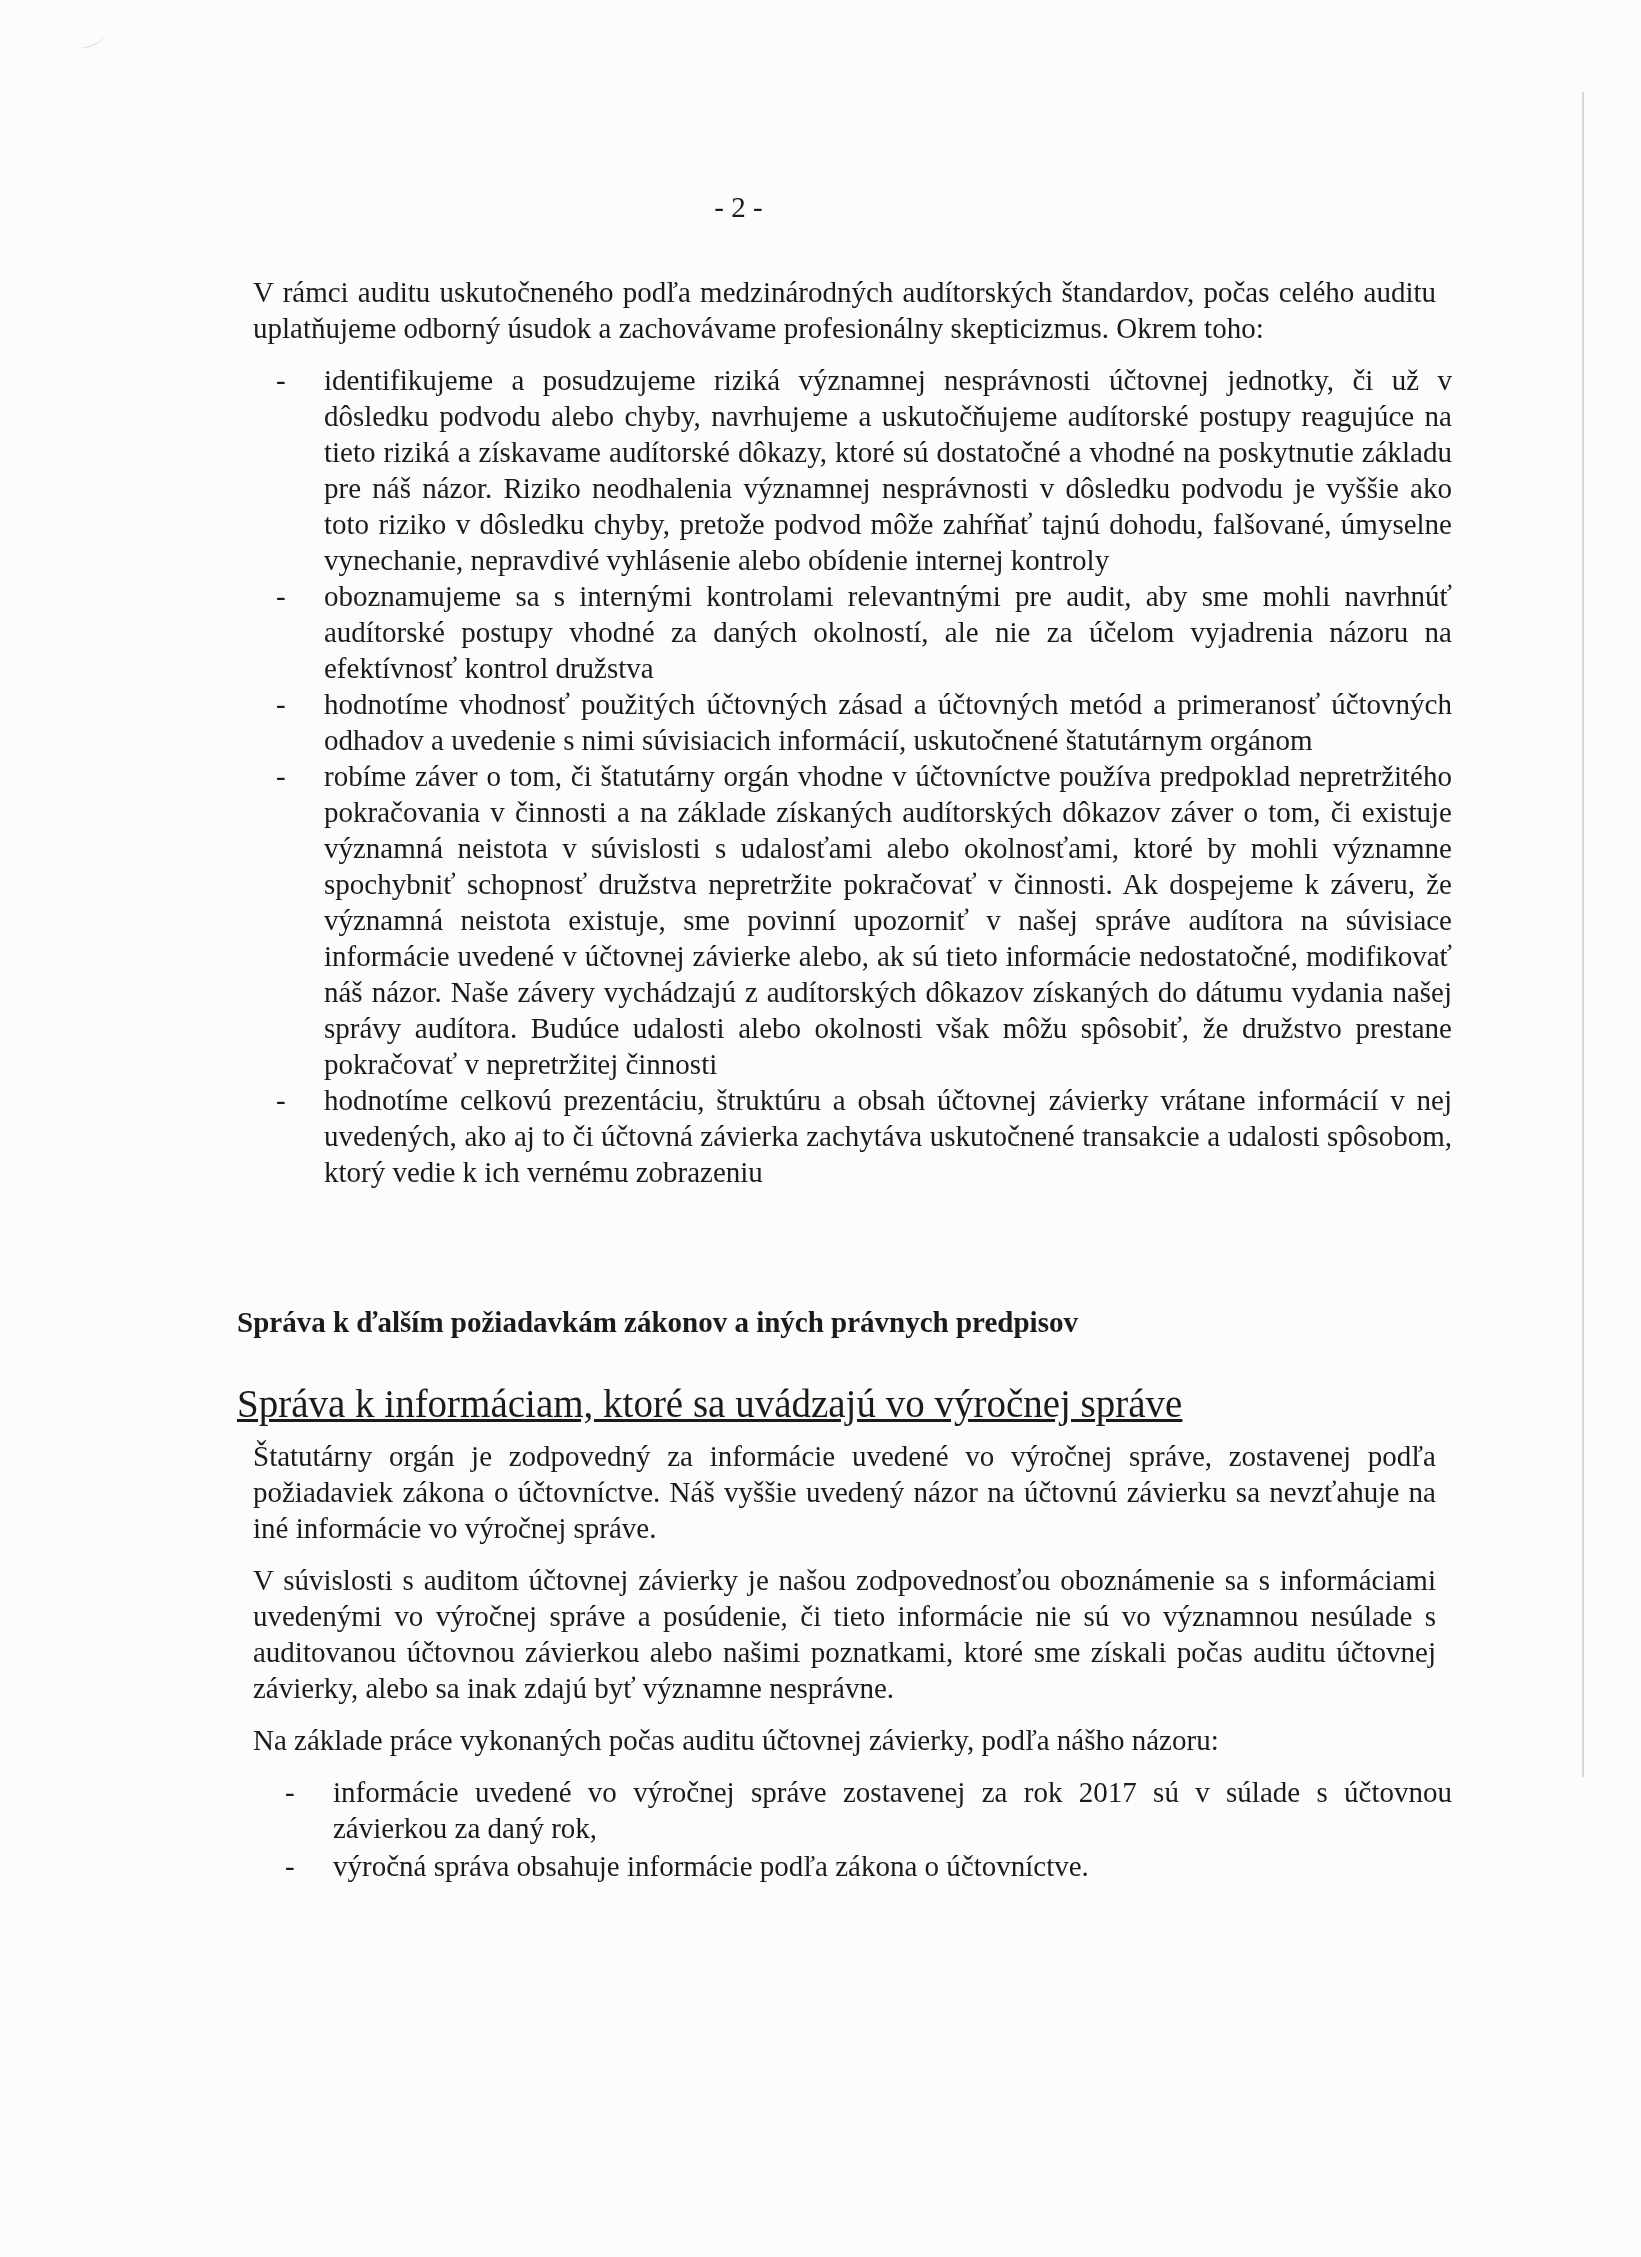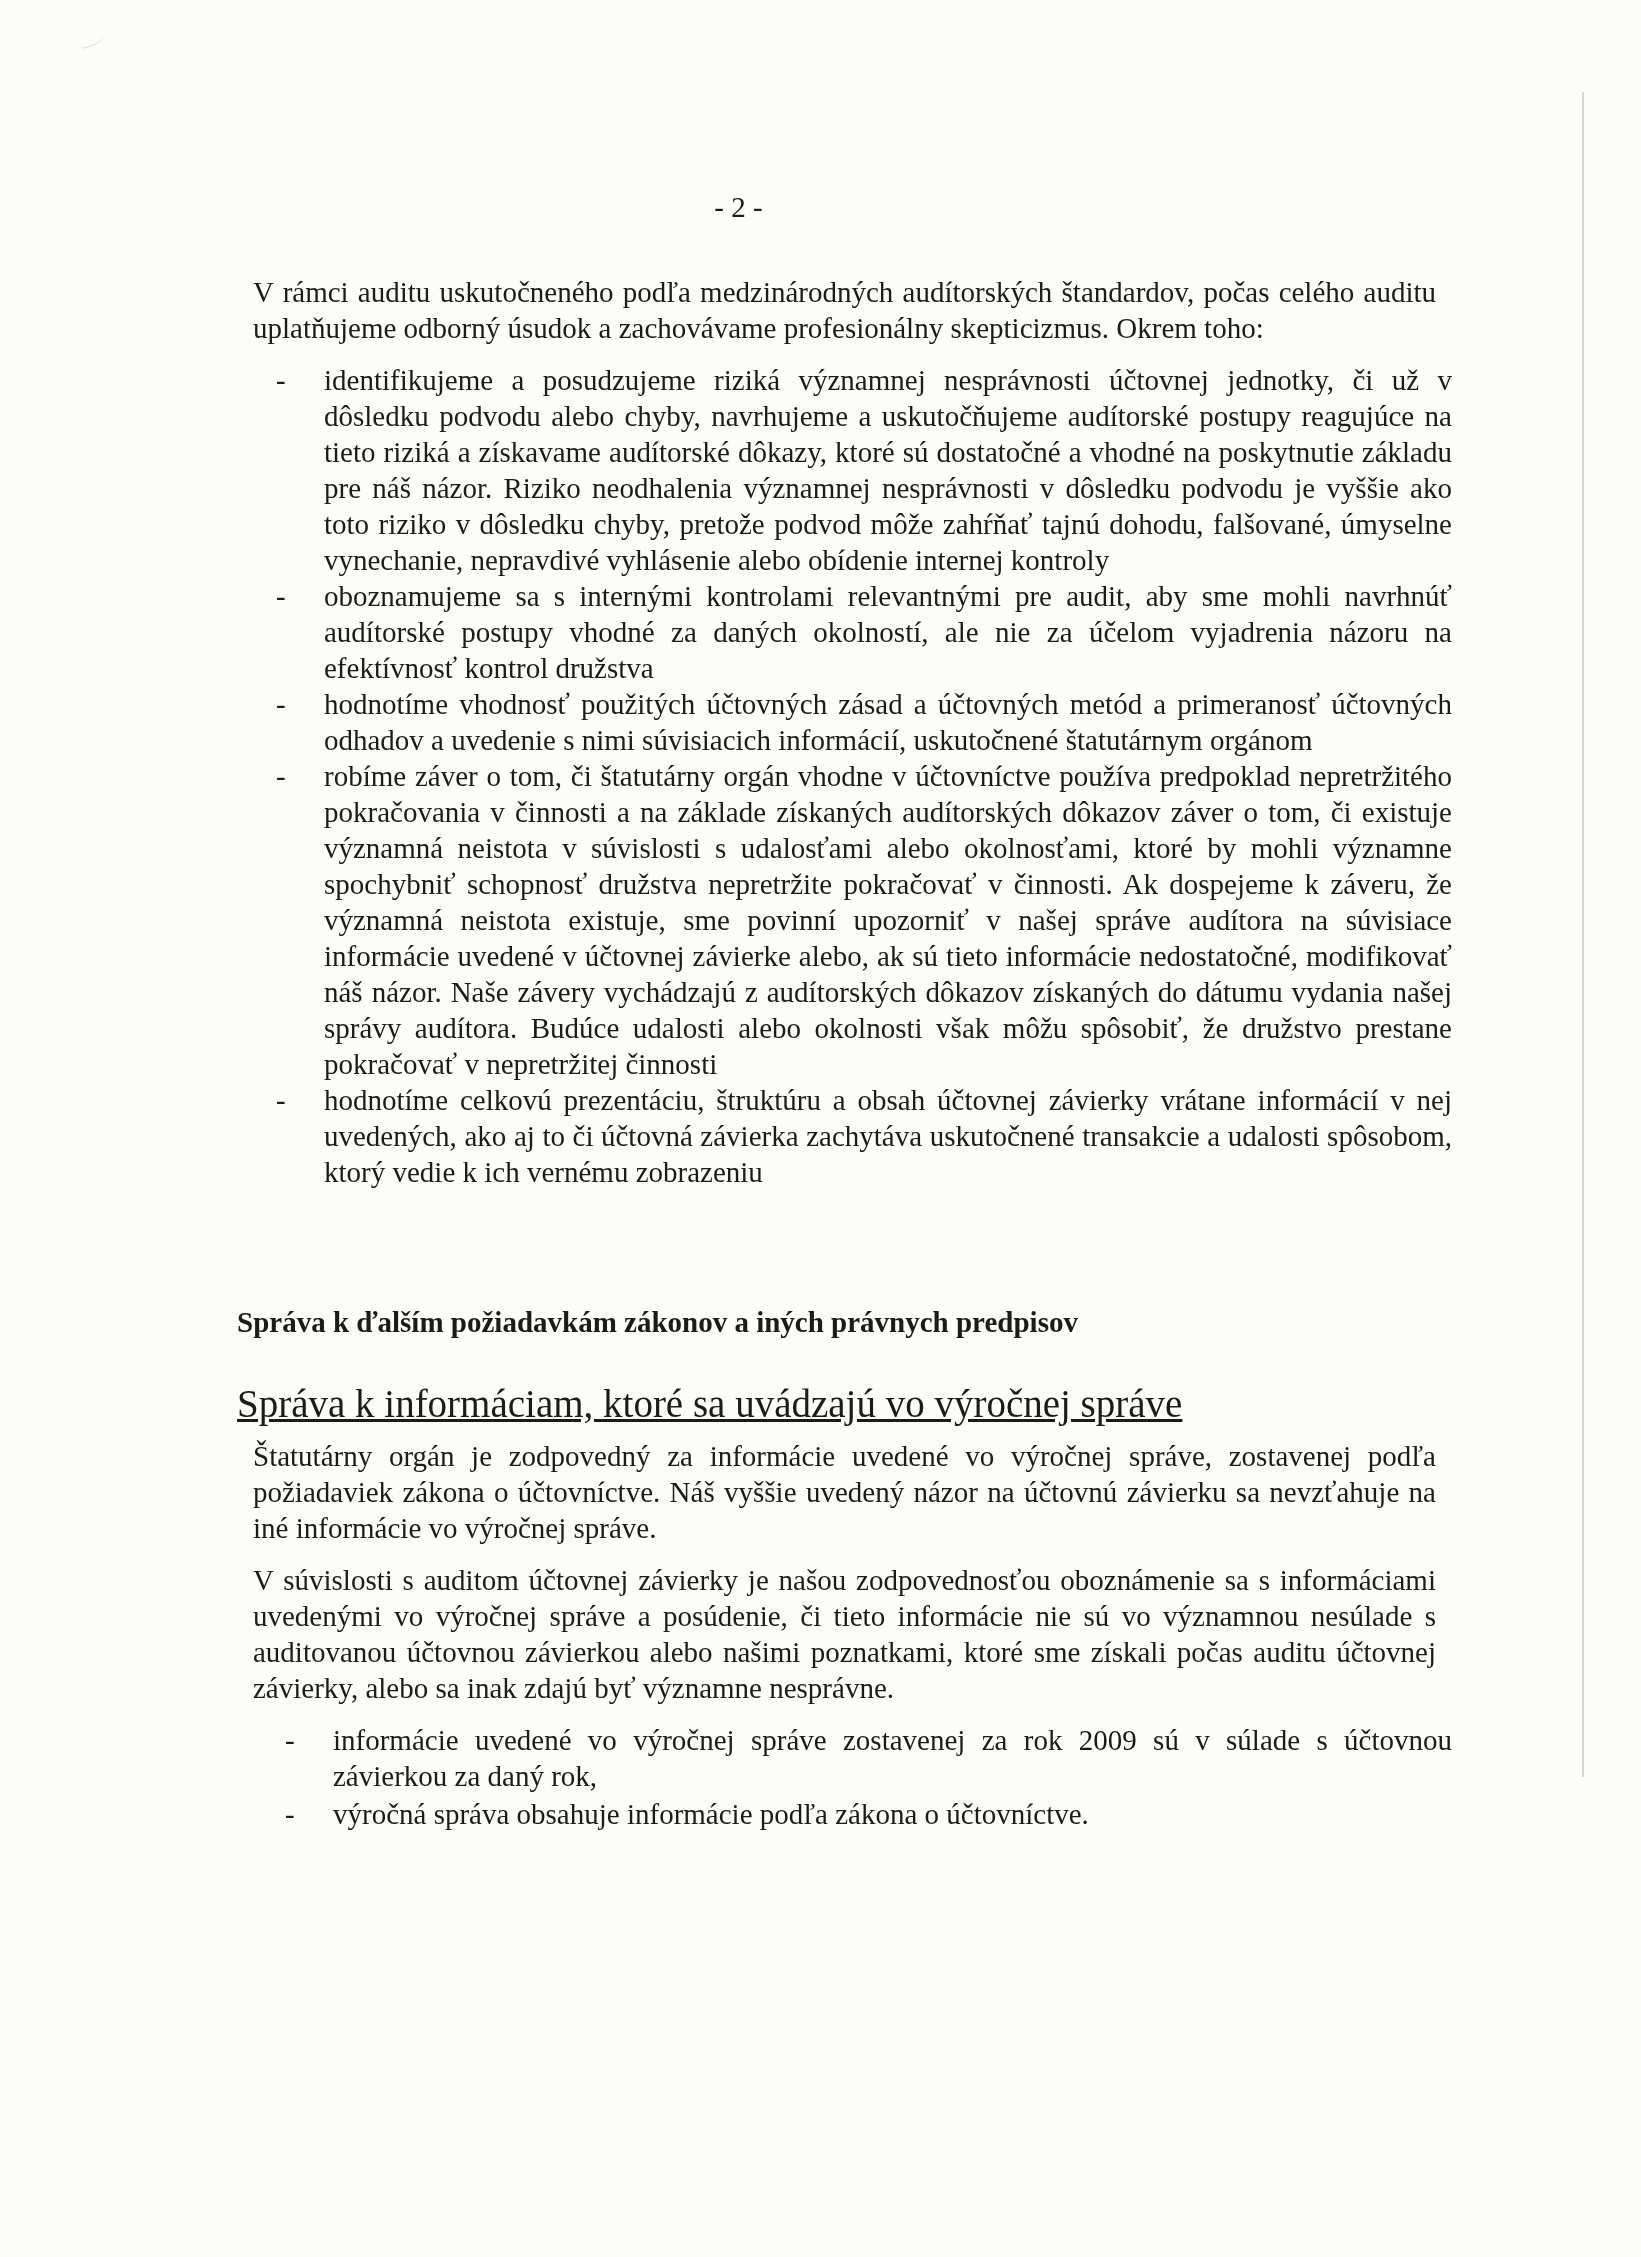--- a/index.html
+++ b/index.html
@@ -139,25 +139,26 @@
 
     <h2 class="section-title">Správa k ďalším požiadavkám zákonov a iných právnych predpisov</h2>
 
     <h3 class="section-subtitle">Správa k informáciam, ktoré sa uvádzajú vo výročnej správe</h3>
 
     <p class="para gap-md">Štatutárny orgán je zodpovedný za informácie uvedené vo výročnej správe, zostavenej podľa požiadaviek zákona o účtovníctve. Náš vyššie uvedený názor na účtovnú závierku sa nevzťahuje na iné informácie vo výročnej správe.</p>
 
     <p class="para gap-md">V súvislosti s auditom účtovnej závierky je našou zodpovednosťou oboznámenie sa s informáciami uvedenými vo výročnej správe a posúdenie, či tieto informácie nie sú vo významnou nesúlade s auditovanou účtovnou závierkou alebo našimi poznatkami, ktoré sme získali počas auditu účtovnej závierky, alebo sa inak zdajú byť významne nesprávne.</p>
 
 
+    <p class="para gap-md">Na základe práce vykonaných počas auditu účtovnej závierky, podľa nášho názoru:</p>
 
     <ul class="dash-list final gap-lg">
       <li>
         <span class="dash">-</span>
-        <span class="li-text">informácie uvedené vo výročnej správe zostavenej za rok 2009 sú v súlade s účtovnou závierkou za daný rok,</span>
+        <span class="li-text">informácie uvedené vo výročnej správe zostavenej za rok 2017 sú v súlade s účtovnou závierkou za daný rok,</span>
       </li>
       <li>
         <span class="dash">-</span>
         <span class="li-text">výročná správa obsahuje informácie podľa zákona o účtovníctve.</span>
       </li>
     </ul>
 
   </div>
 </div>
 

